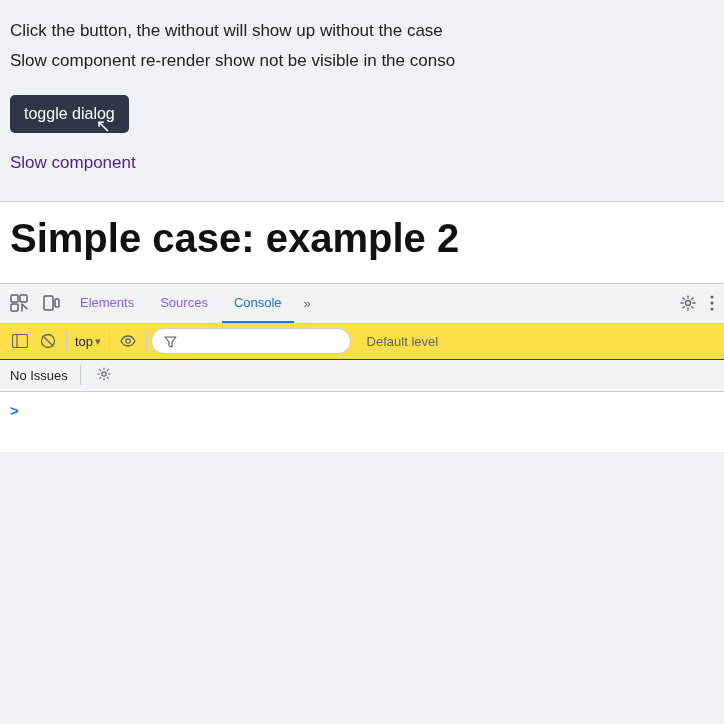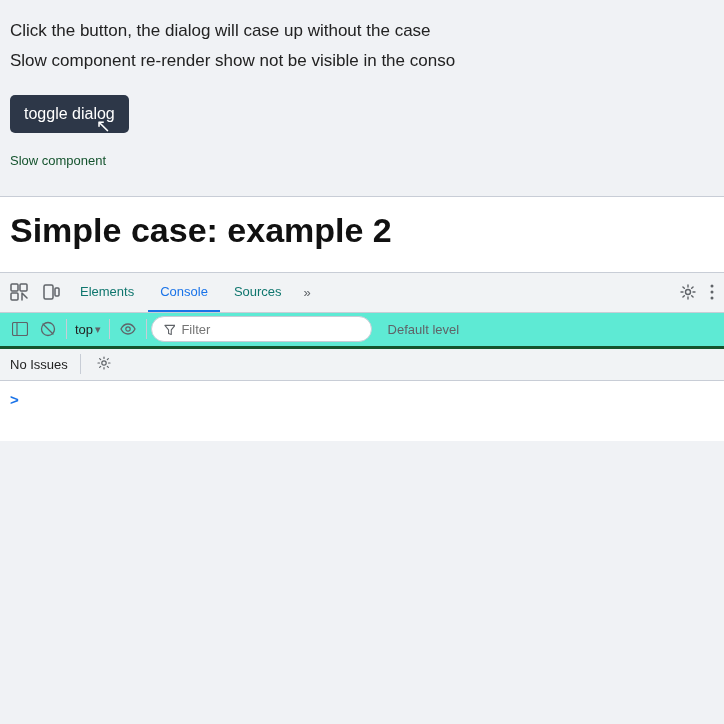--- a/index.html
+++ b/index.html
@@ -33,40 +33,40 @@
       border: none;
       border-radius: 5px;
       padding: 10px 14px;
       font-size: 16px;
       cursor: pointer;
       display: inline-block;
       position: relative;
     }
 
     .slow-component-label {
-      font-size: 13px;
-      color: #14532d;
+      font-size: 17px;
+      color: #4c1d95;
       margin-top: 2px;
       margin-bottom: 14px;
     }
 
     
     .divider {
       height: 1px;
       background: #c8cdd6;
       margin: 0 0 0 0;
     }
 
     
     .example2-section {
       background: #fff;
       padding: 14px 10px 10px 10px;
     }
     .example2-heading {
-      font-size: 34px;
+      font-size: 40px;
       font-weight: 800;
       color: #111;
       margin-bottom: 12px;
     }
 
     
     .devtools {
       background: #f1f3f5;
       border-top: 1px solid #c8cdd6;
       width: 100%;
@@ -91,21 +91,21 @@
       font-size: 15px;
       border-radius: 4px;
       display: flex;
       align-items: center;
     }
     .tab-item {
       background: none;
       border: none;
       cursor: pointer;
       font-size: 13px;
-      color: #0f766e;
+      color: #8b5cf6;
       padding: 8px 12px;
       border-bottom: 2px solid transparent;
       height: 40px;
       display: flex;
       align-items: center;
     }
     .tab-item.active {
       color: #1a73e8;
       border-bottom: 2px solid #1a73e8;
     }
@@ -123,22 +123,22 @@
     .devtools-right-icons {
       display: flex;
       align-items: center;
       gap: 2px;
     }
 
     
     .devtools-toolbar {
       display: flex;
       align-items: center;
-      background: #5eead4;
-      border-bottom: 3px solid #14532d;
+      background: #fde047;
+      border-bottom: 1px solid #14532d;
       height: 36px;
       padding: 0 6px;
     }
     .toolbar-btn {
       background: none;
       border: none;
       cursor: pointer;
       color: #5f6368;
       padding: 4px 6px;
       font-size: 14px;
@@ -240,21 +240,21 @@
       font-size: 18px;
       color: #fff;
       pointer-events: none;
     }
   </style>
 </head>
 <body>
 
 <div class="content-area">
   <p class="content-text">
-    <span>Click the button, the dialog will case up </span><b>without</b><span> the case</span>
+    <span>Click the button, the without will show up </span><b>without</b><span> the case</span>
   </p>
   <p class="content-text">
     <span>Slow component re-render show </span><b>not</b><span> be visible in the conso</span>
   </p>
 
   <button class="toggle-btn">
     <span>toggle dialog</span>
     <span class="cursor">↖</span>
   </button>
 
@@ -284,26 +284,26 @@
       <svg width="18" height="18" viewBox="0 0 18 18" fill="none">
         <rect x="2" y="2" width="9" height="14" rx="1.5" stroke="#5f6368" stroke-width="1.5" fill="none"></rect>
         <rect x="13" y="5" width="4" height="8" rx="1" stroke="#5f6368" stroke-width="1.5" fill="none"></rect>
       </svg>
     </button>
 
     <button class="tab-item">
       <span>Elements</span>
     </button>
 
+    <button class="tab-item">
+      <span>Sources</span>
+    </button>
+
     <button class="tab-item active">
       <span>Console</span>
-    </button>
-
-    <button class="tab-item">
-      <span>Sources</span>
     </button>
 
     <button class="tab-chevron">
       <span>»</span>
     </button>
 
     <div class="tab-spacer"></div>
 
     <div class="devtools-right-icons">
       <button class="devtools-icon-btn" title="Settings">
@@ -353,21 +353,20 @@
         <circle cx="8" cy="6" r="2.2" stroke="#5f6368" stroke-width="1.2" fill="none"></circle>
       </svg>
     </button>
 
     <div class="toolbar-divider"></div>
 
     <div class="filter-input-wrap">
       <svg width="13" height="13" viewBox="0 0 13 13" fill="none">
         <path d="M1 2h11L8 7v5L5 11V7L1 2z" stroke="#5f6368" stroke-width="1.2" fill="none" stroke-linejoin="round"></path>
       </svg>
-      <input class="filter-input" type="text" placeholder="Filter" style="">
     </div>
 
     <span class="default-level-label">Default level</span>
   </div>
 
   <div class="devtools-issues-row">
     <span class="no-issues-label">No Issues</span>
     <div class="toolbar-divider"></div>
     <button class="issues-settings-btn" title="Issues settings">
       <svg width="14" height="14" viewBox="0 0 14 14" fill="none">

